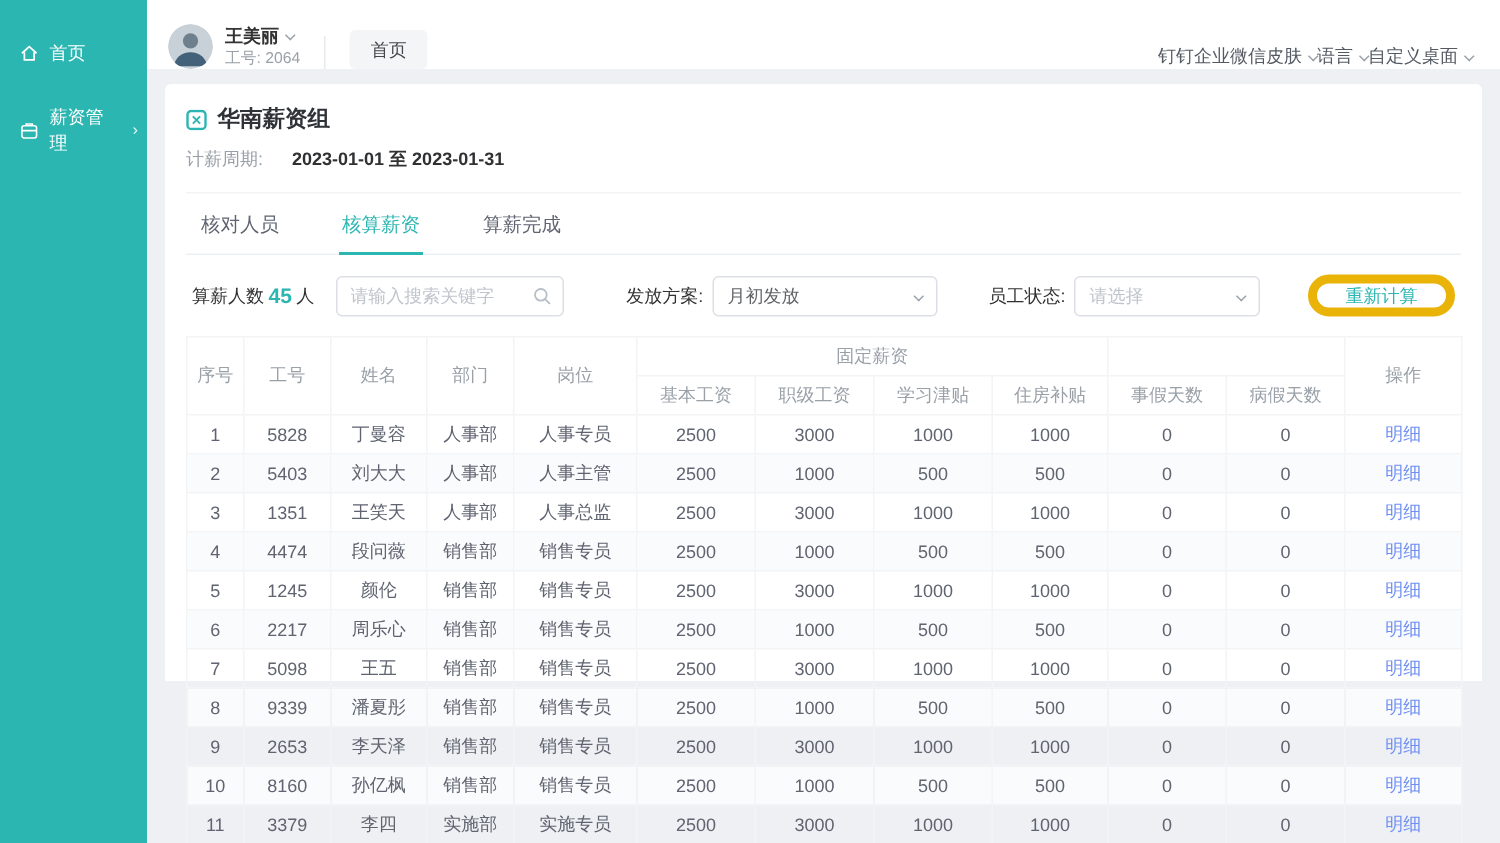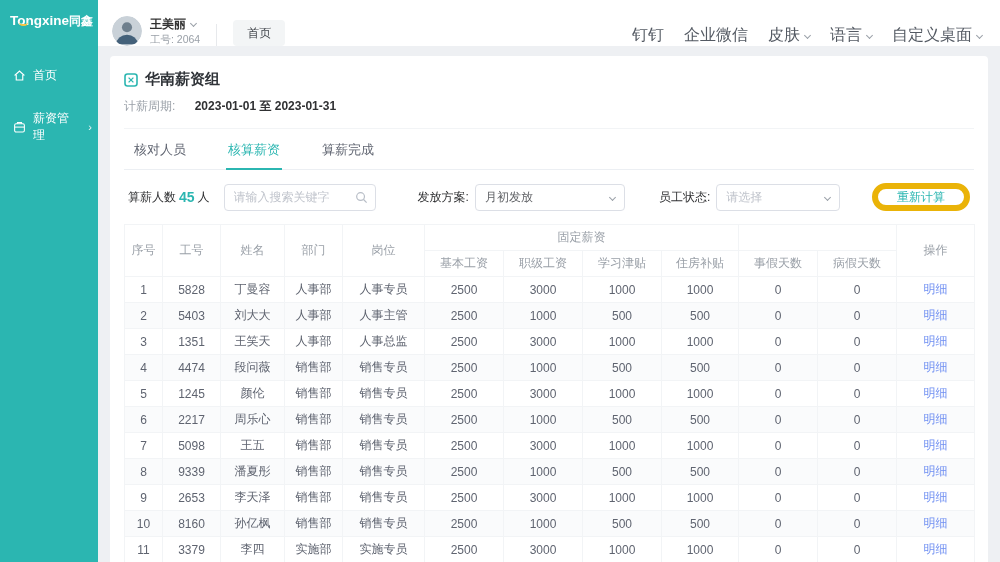--- a/index.html
+++ b/index.html
@@ -23,25 +23,25 @@
   .avatar { width:30px; height:30px; border-radius:50%; overflow:hidden; flex:none; }
   .user-block { margin-left:8px; line-height:1.25; }
   .user-name { font-size:12px; color:#333; font-weight:600; }
   .user-name .caret { color:#9aa0a8; }
   .user-no { font-size:10.5px; color:#9aa0a8; margin-top:1px; }
   .top-divider { width:1px; height:22px; background:#e7e9ec; margin:0 16px; }
   .pill { height:26px; display:inline-flex; align-items:center; gap:6px; padding:0 14px; border-radius:4px; font-size:12px; cursor:pointer; }
   .pill.plain { background:#f3f5f6; color:#45494f; margin-right:10px; }
   .pill.active { background:#2bb6b1; color:#fff; }
   .close-circle { width:12px; height:12px; border:1px solid rgba(255,255,255,.9); border-radius:50%; display:inline-flex; align-items:center; justify-content:center; font-size:8px; line-height:1; color:#fff; }
-  .top-right { margin-left:auto; display:flex; align-items:center; gap:20px; color:#545a63; font-size:16px; }
+  .top-right { margin-left:auto; display:flex; align-items:center; color:#545a63; font-size:12px; }
   .top-right .menu-item { cursor:pointer; display:inline-flex; align-items:center; }
   .caret { display:inline-block; width:5px; height:5px; border-right:1.2px solid #9aa0a8; border-bottom:1.2px solid #9aa0a8; transform:rotate(45deg); margin-left:5px; vertical-align:2px; }
   
-  .card { position:absolute; left:110px; top:56px; width:878px; height:506px; background:#fff; border-radius:4px 4px 0 0; padding:14px 14px 0 14px; }
+  .card { position:absolute; left:110px; top:56px; width:878px; height:398px; background:#fff; border-radius:4px 4px 0 0; padding:14px 14px 0 14px; }
   .title-row { display:flex; align-items:center; gap:7px; }
   .page-title { font-size:15px; font-weight:bold; color:#2f3338; }
   .period-row { margin-top:9px; font-size:12px; }
   .period-label { color:#97 9aa0; color:#9aa0a8; }
   .period-value { color:#303133; font-weight:600; margin-left:16px; }
   .tabs-row { margin-top:13px; border-top:1px solid #f2f4f6; border-bottom:1px solid #eceff3; display:flex; gap:38px; padding:0 8px; }
   .tab { font-size:13px; color:#5f6470; padding:12px 2px 10px; cursor:pointer; position:relative; }
   .tab.active { color:#2bb6b1; }
   .tab.active::after { content:""; position:absolute; left:0; right:0; bottom:-1px; height:2px; background:#2bb6b1; }
   
@@ -61,24 +61,20 @@
   th, td { border:1px solid #f2f4f6; height:26px; text-align:center; font-weight:normal; padding:0 2px; overflow:hidden; white-space:nowrap; }
   thead th { color:#9aa0a8; background:#fff; }
   tbody td { color:#5f6470; }
   tbody tr.even td { background:#fafbfc; }
   .detail-link { color:#6f8ff2; cursor:pointer; text-decoration:none; }
 </style>
 </head>
 <body>
 
 <aside class="sidebar">
-  <div class="logo">
-    <span>Tongxine</span><span class="cn">同鑫</span>
-    <span class="logo-smile"></span>
-  </div>
   <nav class="nav">
     <div class="nav-item">
       <svg width="13" height="13" viewBox="0 0 16 16">
           <path d="M2 8 L8 2.5 L14 8" stroke="#fff" fill="none" stroke-width="1.4"></path>
           <path d="M4 7.2 V13.5 H12 V7.2" stroke="#fff" fill="none" stroke-width="1.4"></path>
         </svg>
       <span>首页</span>
     </div>
     <div class="nav-item">
       <svg width="13" height="13" viewBox="0 0 16 16">

